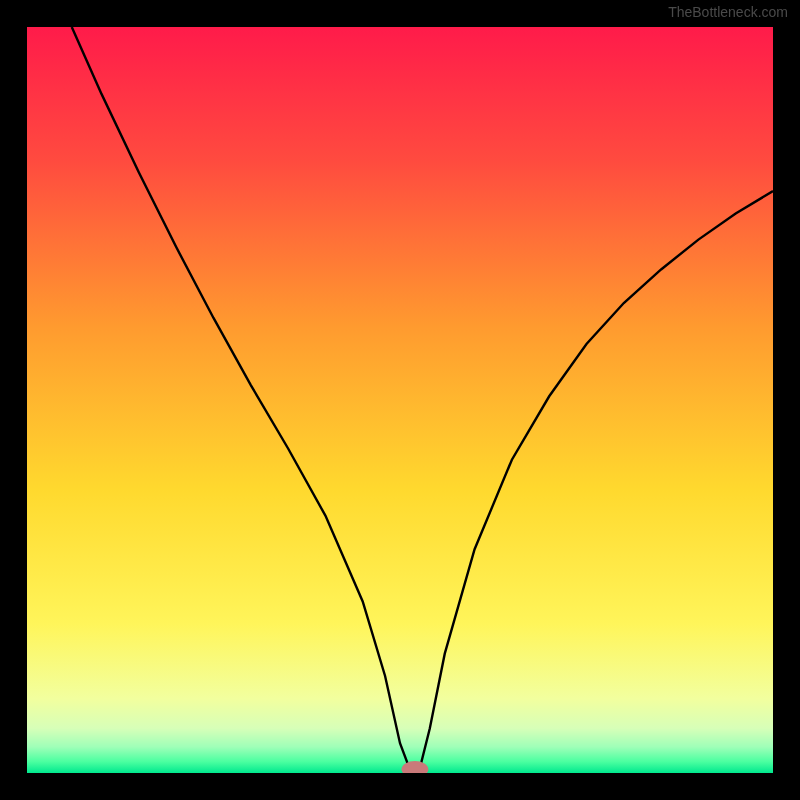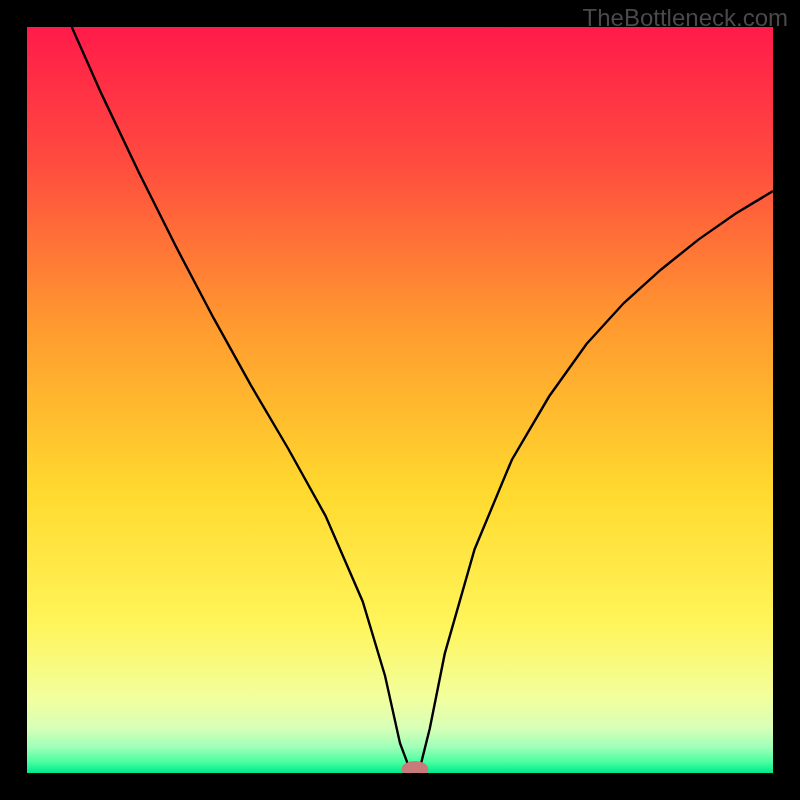--- a/index.html
+++ b/index.html
@@ -9,21 +9,21 @@
     height: 800px;
     background: #000;
     position: relative;
     font-family: Arial, Helvetica, sans-serif;
   }
   .watermark {
     position: absolute;
     top: 4px;
     right: 12px;
     color: #4a4a4a;
-    font-size: 24px;
+    font-size: 14px;
     font-weight: 500;
     z-index: 10;
   }
   .plot-frame {
     position: absolute;
     left: 27px;
     top: 27px;
     width: 746px;
     height: 746px;
     background: #000;

